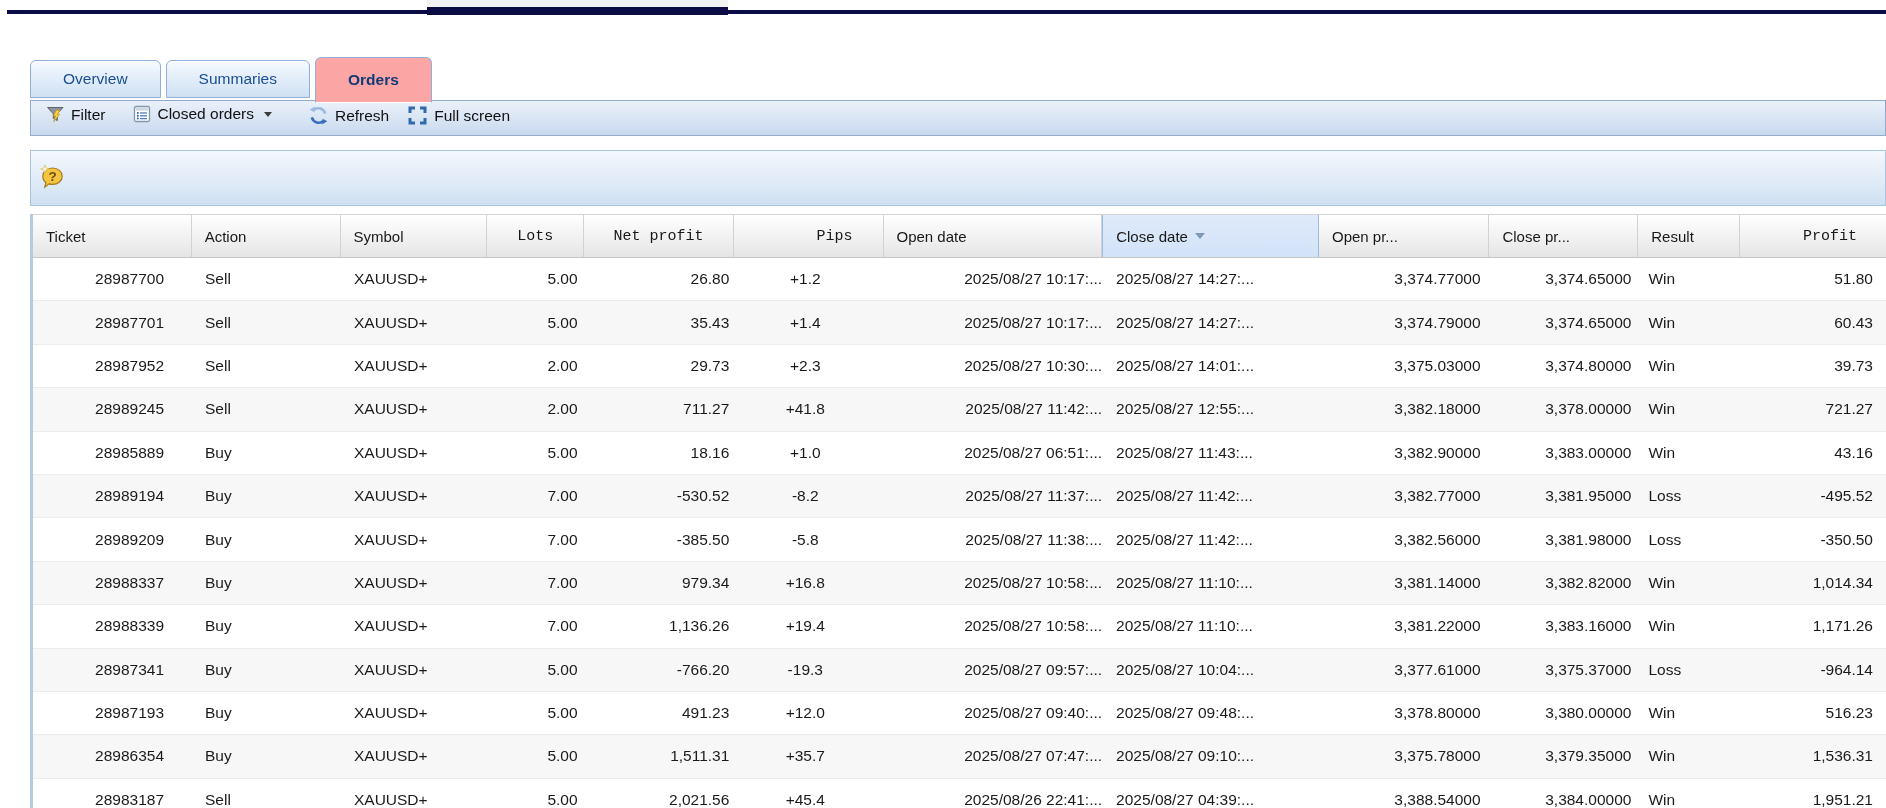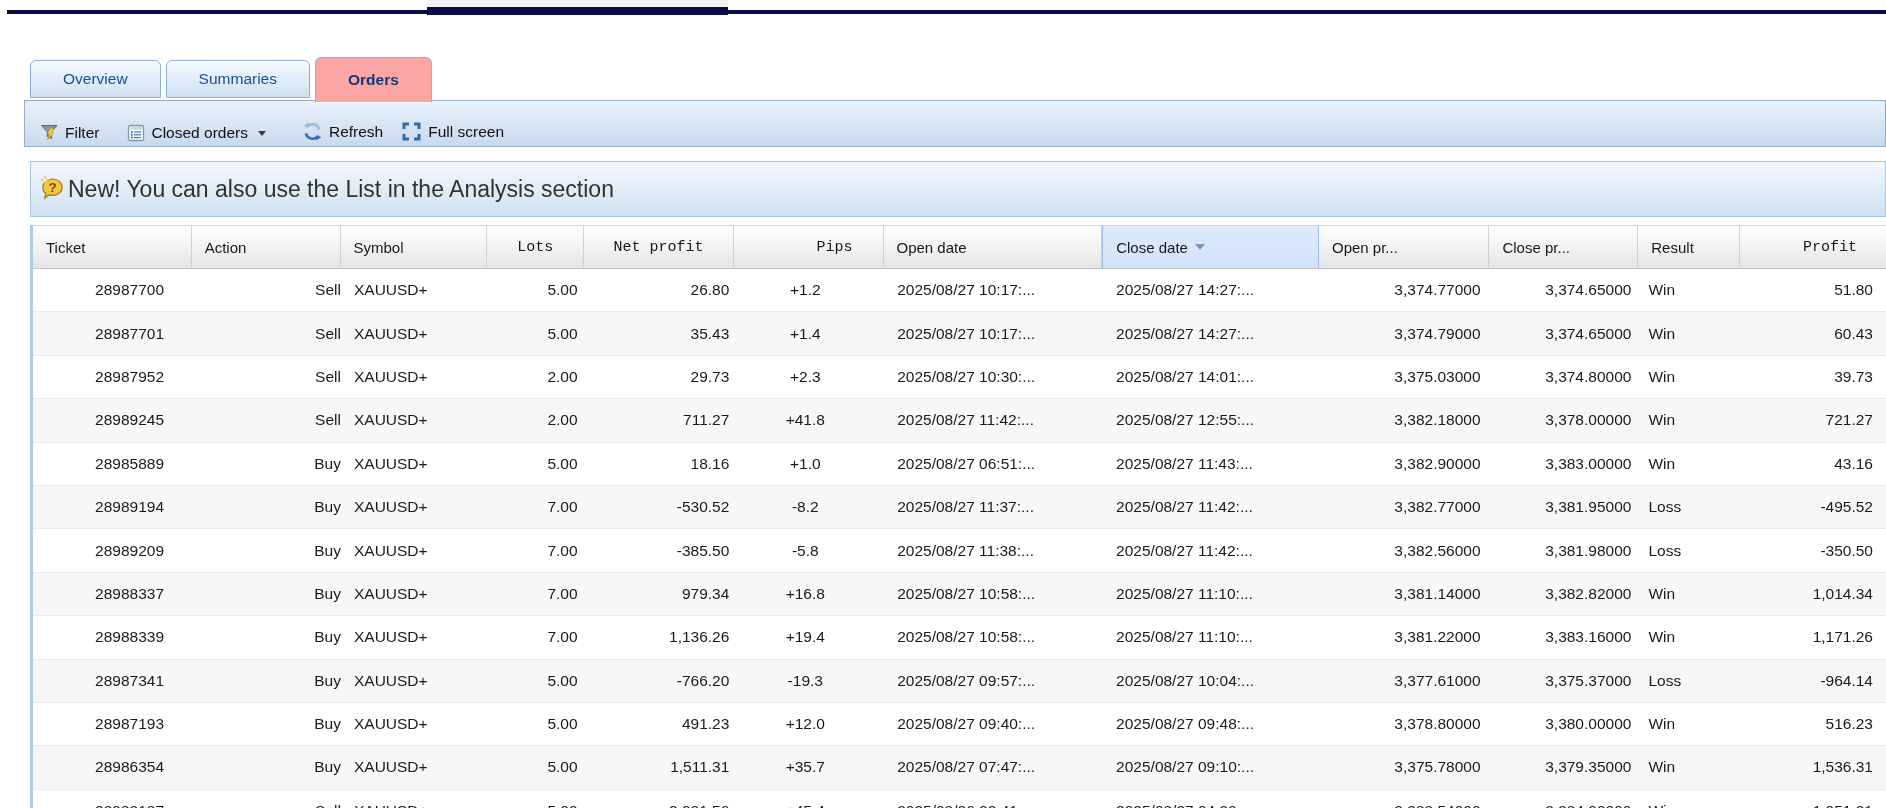--- a/index.html
+++ b/index.html
@@ -17,23 +17,23 @@
   .tab { height:38px; margin-bottom:2px; padding:6px 32px; display:flex; align-items:center;
          border:1px solid #8fb1d9; border-radius:6px 6px 0 0; cursor:pointer;
          background:linear-gradient(#f7fbfe, #e3eefa 45%, #cfe0f3);
          box-shadow:inset 0 1px 0 #fff;
          color:#1b4f93; font-size:15.5px; }
   .tab.active { height:46px; margin-bottom:-3px; background:#fca5a5; box-shadow:none;
                 border-bottom:1px solid #fff; position:relative; z-index:3;
                 color:#103a78; font-weight:bold; }
 
   
-  .toolbar { margin-left:24px; height:47px; border:1px solid #93accb;
+  .toolbar { margin-left:30px; height:36px; border:1px solid #93accb;
              background:linear-gradient(#eaf1fa, #d6e3f3 60%, #c9daee);
-             display:flex; align-items:flex-end; padding-left:8px; position:relative; z-index:1; }
+             display:flex; align-items:flex-start; padding-left:8px; position:relative; z-index:1; }
   .tool-btn { display:flex; align-items:center; gap:6px; padding:4px 7px; cursor:pointer;
               font-size:15.5px; color:#111; white-space:nowrap; }
   .tool-btn + .tool-btn { margin-left:12px; }
   .caret-down { width:0; height:0; border-left:4px solid transparent; border-right:4px solid transparent;
                 border-top:5px solid #3b3b3b; margin-left:4px; }
 
   
   .notice { margin:14px 0 0 30px; height:56px; border:1px solid #a9c4de;
             background:linear-gradient(#f3f8fd, #e0ebf7 55%, #cfe0f2);
             display:flex; align-items:center; padding-left:7px; }
@@ -49,26 +49,26 @@
                   border-right:1px solid #99bbe8; }
   .sort-arrow { width:0; height:0; border-left:5px solid transparent; border-right:5px solid transparent;
                 border-top:6px solid #7d98b8; margin-left:7px; }
   .grid-body .row { display:flex; height:43.4px; border-bottom:1px solid #ececec;
                     align-items:center; background:#fff; cursor:default; }
   .grid-body .row:nth-child(even) { background:#f7f7f7; }
   .cell { font-size:15.5px; white-space:nowrap; overflow:hidden; }
 
   
   .c-ticket      { width:161px; text-align:right; padding-right:28px; }
-  .c-action      { width:151px; text-align:right;  padding-left:13px; }
+  .c-action      { width:151px; text-align:left;  padding-left:13px; }
   .c-symbol      { width:149px; text-align:left;  padding-left:13px; }
   .c-lots        { width:98px;  text-align:right; padding-right:7px; }
   .c-net_profit  { width:152px; text-align:right; padding-right:5px; }
   .c-pips        { width:151px; text-align:center; padding-right:7px; }
-  .c-open_date   { width:222px; text-align:left;  padding-left:14px; }
+  .c-open_date   { width:222px; text-align:right;  padding-left:14px; }
   .c-close_date  { width:220px; text-align:left;  padding-left:14px; }
   .c-open_price  { width:173px; text-align:right; padding-right:9px; }
   .c-close_price { width:151px; text-align:right; padding-right:7px; }
   .c-result      { width:103px; text-align:left;  padding-left:10px; }
   .c-profit      { width:150px; text-align:right; padding-right:15px; }
 
   
   .hcell { justify-content:flex-start; }
   .hcell.h-left  { padding-left:13px;  padding-right:0; justify-content:flex-start; }
   .hcell.h-right { padding-right:30px; padding-left:0;  justify-content:flex-end;font-family:Liberation Mono, monospace; }
@@ -156,21 +156,20 @@
   <div class="notice">
     <span class="icon">
       <svg width="28" height="28" viewBox="0 0 28 28">
         <path d="M14.5 4 C20.2 4 24.2 7.6 24.2 12.2 C24.2 16.8 20.2 20.4 14.5 20.4
                  C13.2 20.4 12 20.2 10.9 19.9 L6.8 23.2 L7.9 18.5 C5.6 16.9 4.8 14.6 4.8 12.2
                  C4.8 7.6 8.8 4 14.5 4 Z" fill="#f4c53e" stroke="#a5791f" stroke-width="1.2"></path>
         <text x="14.5" y="16.8" font-size="13.5" font-weight="bold" fill="#6b4d12" text-anchor="middle" font-family="Liberation Sans, sans-serif">?</text>
         <path d="M7 0.8 L8.1 3.9 L11.2 5 L8.1 6.1 L7 9.2 L5.9 6.1 L2.8 5 L5.9 3.9 Z" fill="#fff7d8" stroke="#ddb84e" stroke-width="0.7"></path>
       </svg>
     </span>
-    <span class="notice-text">New! You can also use the List in the Analysis section</span>
   </div>
 
   <div class="grid">
     <div class="grid-header">
         <div class="hcell c-ticket h-left">
           <span>Ticket</span>
         </div>
         <div class="hcell c-action h-left">
           <span>Action</span>
         </div>

